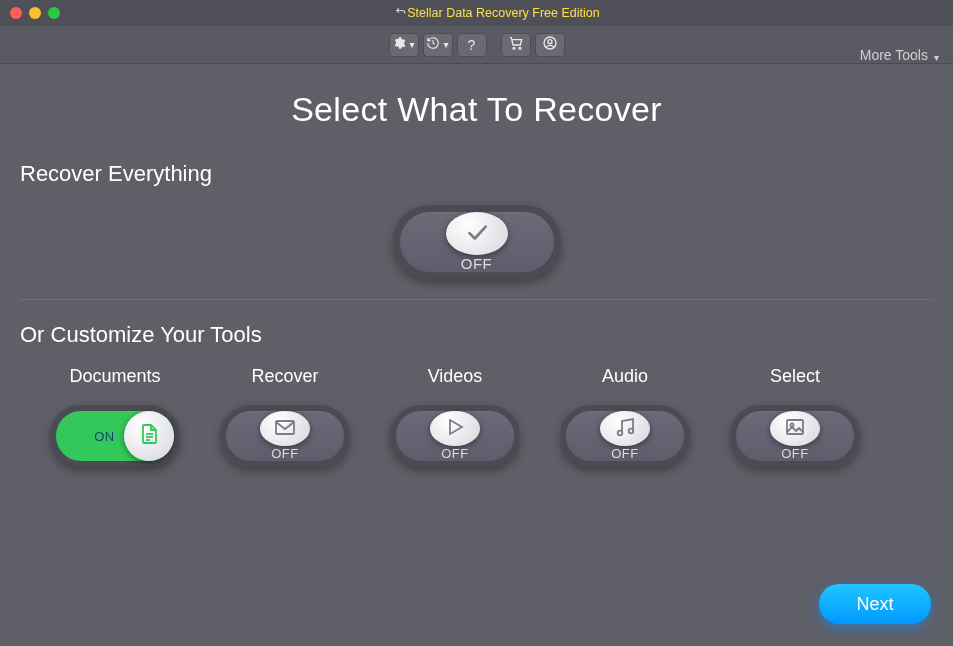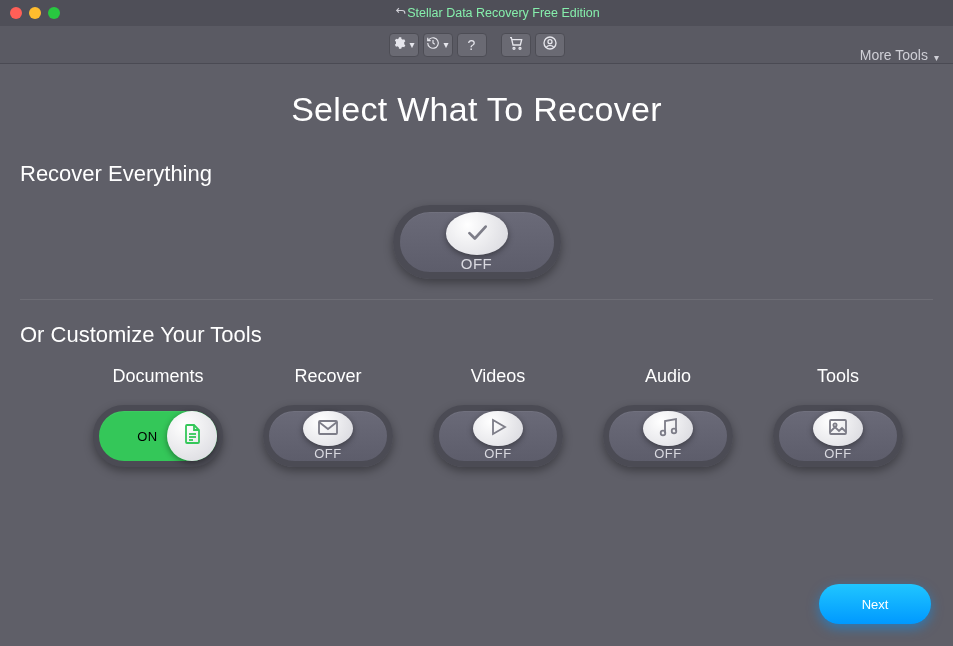--- a/index.html
+++ b/index.html
@@ -22,21 +22,21 @@
   }
   .traffic-lights { display: flex; gap: 7px; align-items: center;}
   .tl { width: 12px; height: 12px; border-radius: 50%; }
   .tl.red { background: #ff5f57; }
   .tl.yellow { background: #febc2e; }
   .tl.green { background: #28c840; }
   .title-wrap {
     position: absolute; left:0; right:0;
     display:flex; justify-content:center; align-items:center; 
     pointer-events:none;
-    color:#86efac; font-size:12.5px;padding-left:41px;
+    color:#fde047; font-size:12.5px;padding-left:41px;
   }
   .toolbar {
     height: 38px;
     background: #5a5a63;
     border-bottom: 1px solid #4a4a53;
     display:flex; align-items:center; justify-content:center;
     position: relative;
   }
   .toolbar-group { display:flex; gap:4px; }
   .tbtn {
@@ -99,41 +99,41 @@
     padding:0;
     flex-direction:column;
   }
   .toggle-pill.off.big { border-width:7px; }
   .toggle-pill.on {
     background: #34c759;
     border:6px solid #4b4b54;
     padding:0;
     flex-direction: row-reverse;
   }
-  .toggle-pill.on .state-label { color:#000000; font-weight:500;margin-left:29px;}
+  .toggle-pill.on .state-label { color:#0c4a6e; font-weight:500;margin-left:29px;}
   .knob svg { width:26px; height:26px; }
   .toggle-pill.small .knob svg { width:24px; height:24px; }
   .categories {
-    display:flex; justify-content:flex-end;
+    display:flex; justify-content:flex-start;
     padding: 0 10px;
     margin-top: 8px;
   }
   .cat {
     display:flex; flex-direction:column; align-items:center;
     gap:18px;
     width: 170px;
   }
   .cat-label { font-size:18px; font-weight:400;}
   .next-btn {
     position:absolute;
     right: 22px; bottom: 22px;
     width: 112px; height: 40px;
     border:none; border-radius: 999px;
     background: linear-gradient(180deg,#20c6ff,#0099ff);
-    color:#fff; font-size:13px;
+    color:#fff; font-size:18px;
     cursor:pointer;
     box-shadow: 0 4px 12px rgba(0,150,255,0.5);
   }
   .triangle-down { font-size:10px; }
 </style>
 </head>
 <body>
 
 <div class="titlebar">
   <div class="traffic-lights">
@@ -284,21 +284,21 @@
                 <circle cx="7" cy="18" r="2.3"></circle>
                 <circle cx="18" cy="16" r="2.3"></circle>
               </svg>
           </span>
         </div>
         <div class="state-label">OFF</div>
       </div>
     </div>
 
     <div class="cat">
-      <div class="cat-label">Tools</div>
+      <div class="cat-label">Select</div>
       <div class="toggle-pill small off">
         <div class="knob">
           <span>
             <svg viewBox="0 0 24 24" fill="none" stroke="#7d7d88" stroke-width="1.8">
                 <rect x="4" y="5" width="16" height="14" rx="1"></rect>
                 <circle cx="9" cy="10" r="1.6"></circle>
                 <path d="M4 17l5-5 4 4 3-3 4 4"></path>
               </svg>
           </span>
         </div>

